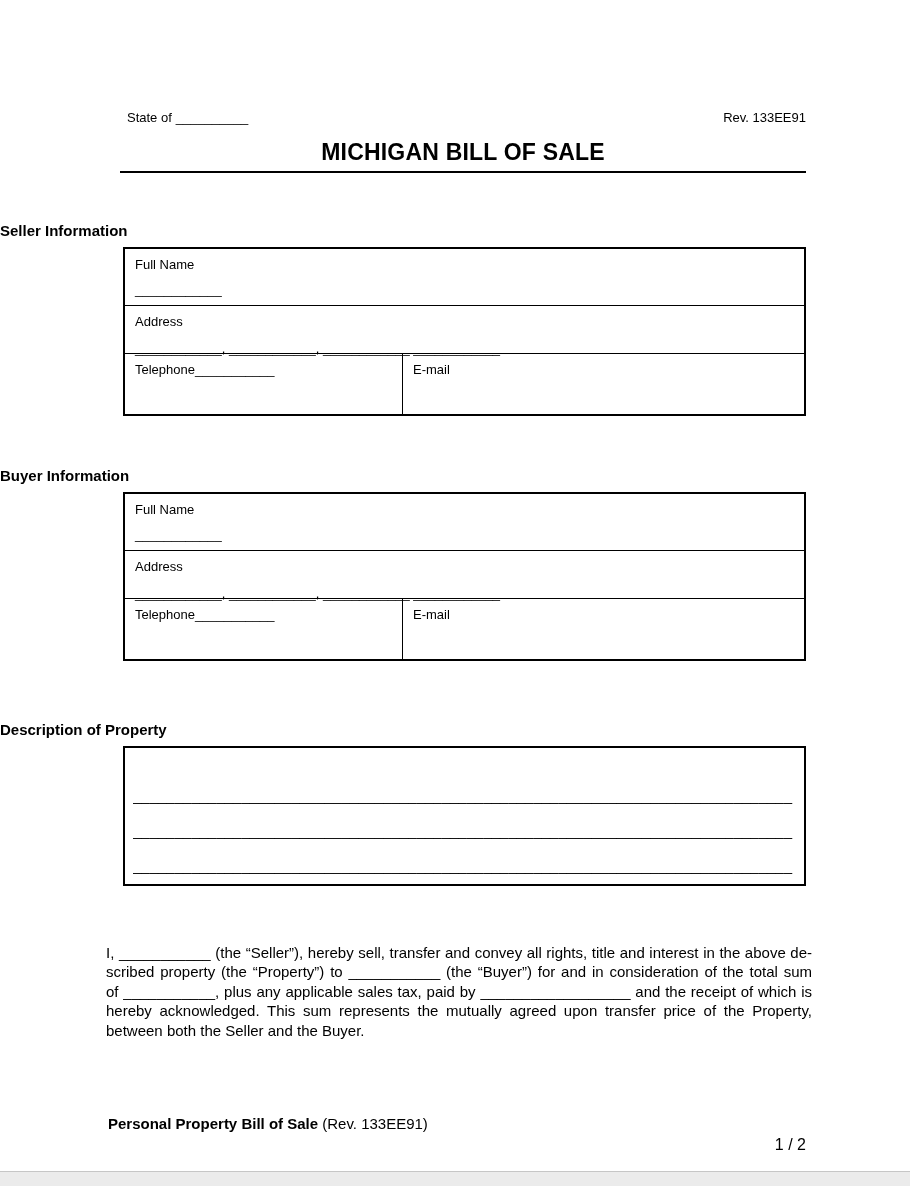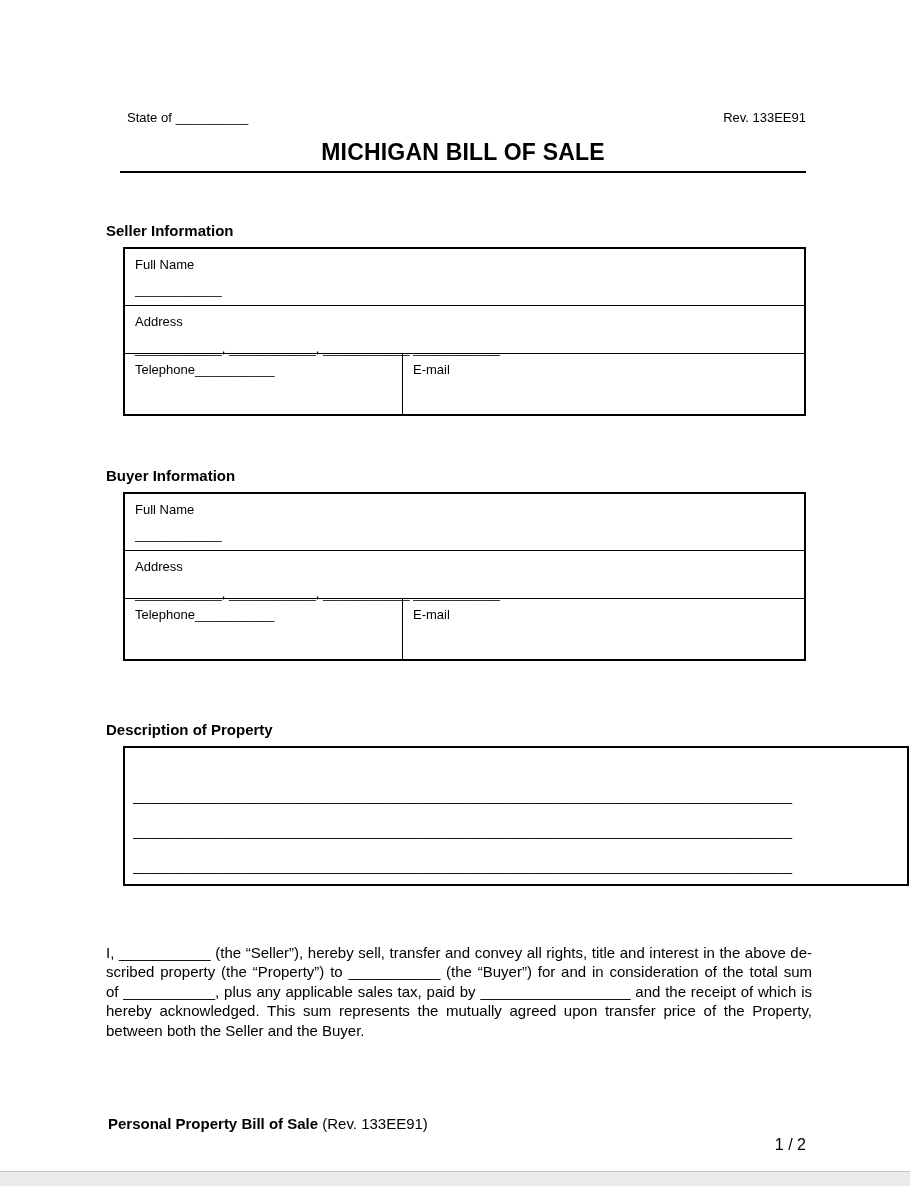--- a/index.html
+++ b/index.html
@@ -31,21 +31,20 @@
     font-weight: bold;
     letter-spacing: 0.2px;
   }
   .title-rule {
     margin: 5px 104px 0 120px;
     border-top: 2px solid #000;
     height: 0;
   }
 
   .section-heading {
-    margin-left: 106px;
     font-size: 15px;
     font-weight: bold;
     line-height: 18px;
   }
   .sh-seller   { margin-top: 49px; }
   .sh-buyer    { margin-top: 51px; }
   .sh-property { margin-top: 60px; }
 
   .info-table {
     margin: 7px 0 0 123px;
@@ -67,21 +66,21 @@
   .row-contact { height: 60px; display: flex; }
   .cell-tel {
     width: 278px;
     border-right: 1px solid #000;
     display: flex; flex-direction: row; justify-content: flex-start;
   }
   .cell-email { flex: 1; }
 
   .desc-box {
     margin: 7px 0 0 123px;
-    width: 786px;
+    width: 683px;
     height: 140px;
     border: 2px solid #000;
     padding: 30px 8px 0 8px;
     overflow: hidden;
   }
   .desc-line {
     font-size: 15px;
     line-height: 35px;
     white-space: nowrap;
     overflow: hidden;

